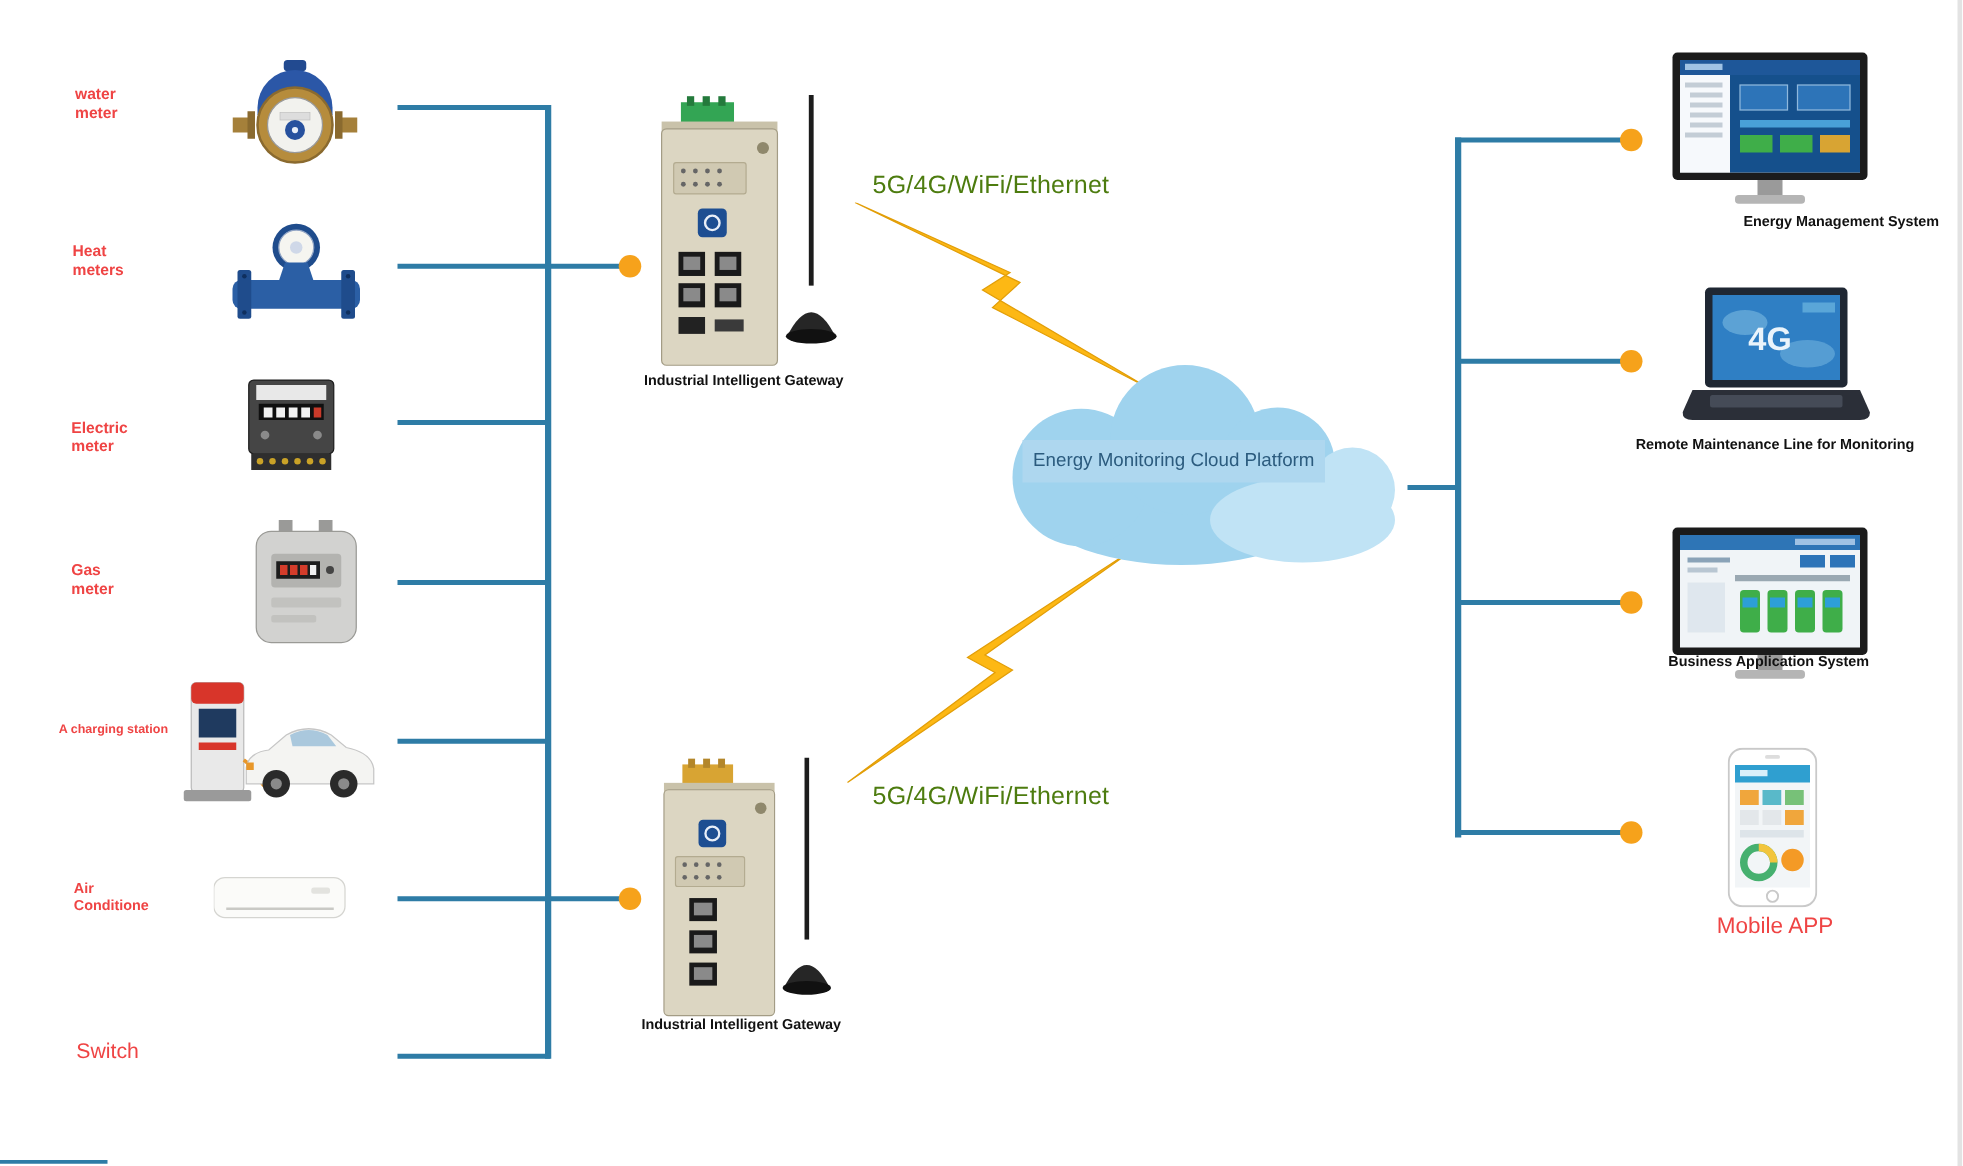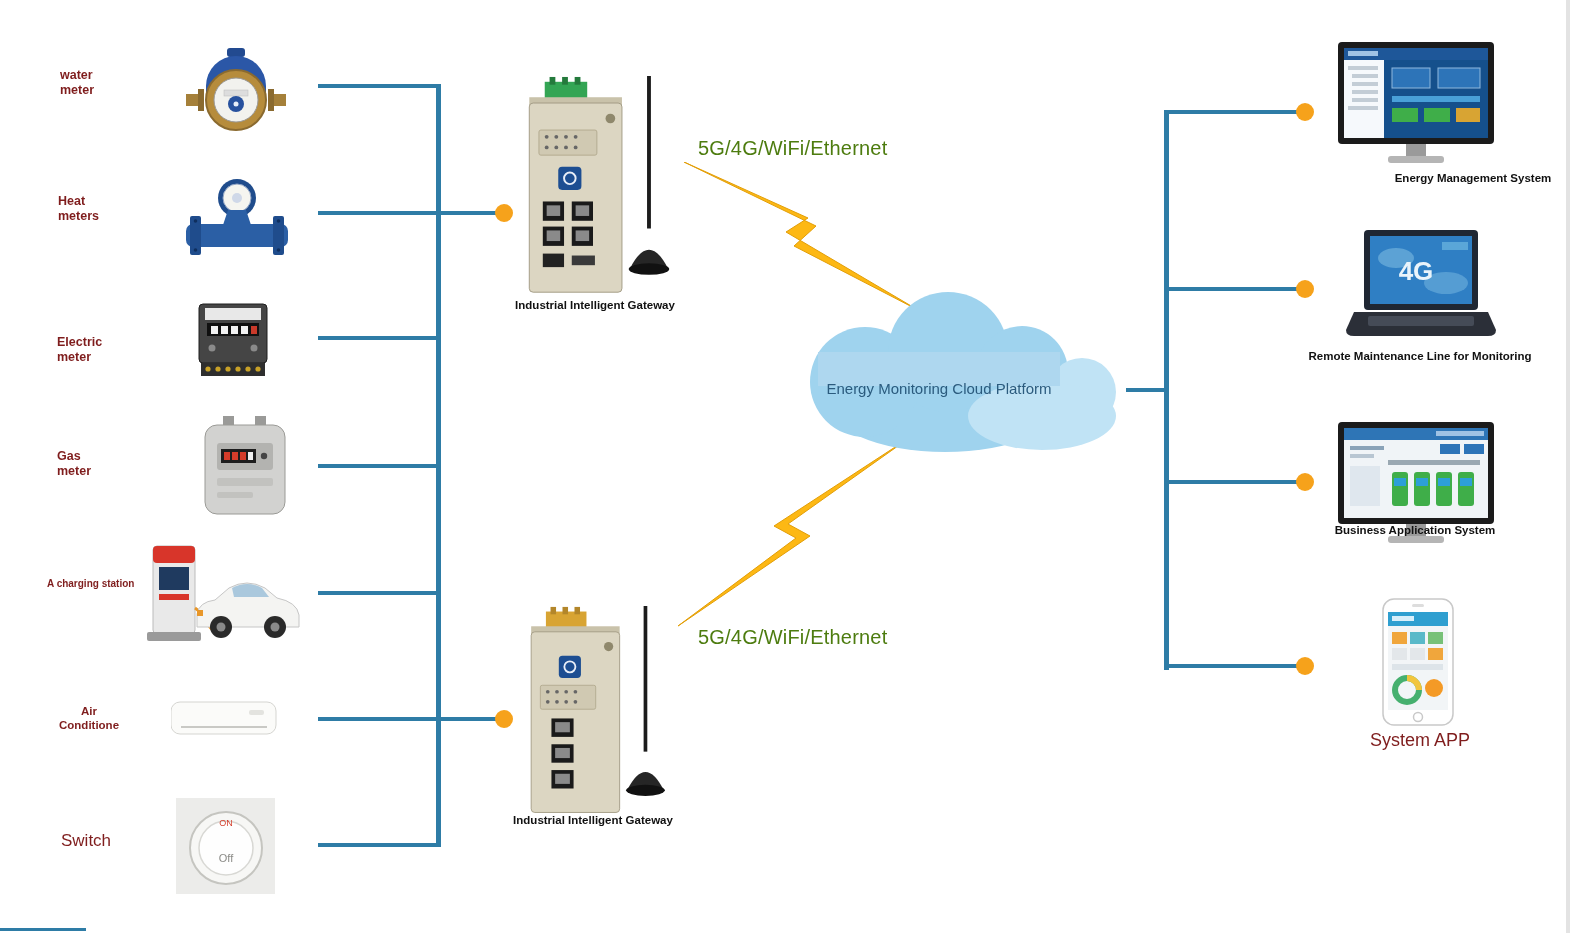--- a/index.html
+++ b/index.html
@@ -1,43 +1,43 @@
 <!DOCTYPE html>
 <html style="--line: #2e7ca6; --dot: #f6a21b; --bolt: #fdb814; --boltEdge: #e29e08; --cloud: #9fd3ee; --cloudBand: #aed7ef; --cloudText: #2b5b7e;"><head>
 <meta charset="utf-8">
 <style>
   * { box-sizing: border-box; margin: 0; padding: 0; }
   html,body { background: #fff; }
   body { font-family: "Liberation Sans", sans-serif; color:#1a1a1a; }
   .canvas { position: relative; width: 1570px; height: 933px; background: #fff; overflow: hidden; }
   .abs { position: absolute; }
-  .lbl { position: absolute; white-space: pre-line; color:#7f1d1d; }
+  .lbl { position: absolute; white-space: pre-line; color:#ef4444; }
   .hline { position: absolute; height: 4px; background: var(--line); }
   .vline { position: absolute; width: 5px; background: var(--line); }
   .node { position: absolute; width: 18px; height: 18px; border-radius: 50%; background: var(--dot); }
   .caption { position: absolute; font-weight: bold; color:#111; text-align: center; font-size: 11.5px; }
   .linklbl { position: absolute; font-size: 20px; font-weight: 500; color:#4d7c0f; letter-spacing: .2px; }
-  .cloudtext { position: absolute; text-align: center; font-size: 15px; color: var(--cloudText); font-weight: 500; margin-top: 20px; }
+  .cloudtext { position: absolute; text-align: center; font-size: 15px; color: var(--cloudText); font-weight: 500; }
   svg { display:block; width:100%; height:100%; }
 </style>
 </head>
 <body>
 
 <div class="canvas">
 
   <div class="lbl" style="left:60px; top:68px; font-size:12.5px; font-weight:600; line-height:15px;">water
 meter</div>
   <div class="lbl" style="left:58px; top:194px; font-size:12.5px; font-weight:600; line-height:15px;">Heat
 meters</div>
   <div class="lbl" style="left:57px; top:335px; font-size:12.5px; font-weight:600; line-height:15px;">Electric
 meter</div>
   <div class="lbl" style="left:57px; top:449px; font-size:12.5px; font-weight:600; line-height:15px;">Gas
 meter</div>
   <div class="lbl" style="left:47px; top:578px; font-size:10px; font-weight:700;">A charging station</div>
-  <div class="lbl" style="left:59px; top:704px; font-size:11.5px; font-weight:600; line-height:14px;text-align:center;">Air
+  <div class="lbl" style="left:59px; top:704px; font-size:11.5px; font-weight:600; line-height:14px;">Air
 Conditione</div>
   <div class="lbl" style="left:61px; top:831px; font-size:17px; font-weight:500;">Switch</div>
 
   <div class="abs" style="left:186px; top:38px; width:100px; height:100px;">
     <svg viewBox="0 0 100 100">
       <rect x="0" y="56" width="18" height="12" fill="#a5803a"></rect>
       <rect x="82" y="56" width="18" height="12" fill="#a5803a"></rect>
       <rect x="12" y="51" width="6" height="22" fill="#8a6a2f"></rect>
       <rect x="82" y="51" width="6" height="22" fill="#8a6a2f"></rect>
       <rect x="41" y="10" width="18" height="9" rx="3" fill="#224a90"></rect>
@@ -124,29 +124,20 @@
   </div>
 
   <div class="abs" style="left:171px; top:698px; width:106px; height:40px;">
     <svg viewBox="0 0 106 40">
       <rect x="0" y="4" width="105" height="32" rx="9" fill="#fbfbf9" stroke="#d5d5d1"></rect>
       <line x1="10" y1="29" x2="96" y2="29" stroke="#c9c9c5" stroke-width="2"></line>
       <rect x="78" y="12" width="15" height="5" rx="2" fill="#e3e3df"></rect>
     </svg>
   </div>
 
-  <div class="abs" style="left:176px; top:798px; width:99px; height:96px;">
-    <svg viewBox="0 0 99 96">
-      <rect x="0" y="0" width="99" height="96" fill="#ececea"></rect>
-      <circle cx="50" cy="50" r="36" fill="#f7f7f5" stroke="#c5c5c0" stroke-width="2"></circle>
-      <circle cx="50" cy="50" r="27" fill="#fefefe" stroke="#d8d8d4" stroke-width="1.5"></circle>
-      <text x="50" y="28" text-anchor="middle" font-size="9" fill="#d43c2a" font-family="Liberation Sans, sans-serif">ON</text>
-      <text x="50" y="64" text-anchor="middle" font-size="11" fill="#8a8a86" font-family="Liberation Sans, sans-serif">Off</text>
-    </svg>
-  </div>
 
   <div class="hline" style="left:318px; top:84px;  width:122px;"></div>
   <div class="hline" style="left:318px; top:211px; width:182px;"></div>
   <div class="hline" style="left:318px; top:336px; width:122px;"></div>
   <div class="hline" style="left:318px; top:464px; width:122px;"></div>
   <div class="hline" style="left:318px; top:591px; width:122px;"></div>
   <div class="hline" style="left:318px; top:717px; width:182px;"></div>
   <div class="hline" style="left:318px; top:843px; width:122px;"></div>
   <div class="vline" style="left:436px; top:84px; height:763px;"></div>
   <div class="node" style="left:495px; top:204px;"></div>
@@ -339,18 +330,18 @@
       <rect x="10" y="50" width="15" height="12" fill="#e3e7ea"></rect>
       <rect x="28" y="50" width="15" height="12" fill="#e3e7ea"></rect>
       <rect x="46" y="50" width="15" height="12" fill="#f0a63c"></rect>
       <rect x="10" y="66" width="51" height="6" fill="#dde4e9"></rect>
       <circle cx="25" cy="92" r="12" fill="none" stroke="#46b06f" stroke-width="6"></circle>
       <path d="M25 80 A12 12 0 0 1 37 92" fill="none" stroke="#f2c53d" stroke-width="6"></path>
       <circle cx="52" cy="90" r="9" fill="#f49a26"></circle>
       <circle cx="36" cy="119" r="4.5" fill="none" stroke="#c9c9c9" stroke-width="1.5"></circle>
     </svg>
   </div>
-  <div class="lbl" style="left:1354px; top:730px; width:132px; text-align:center; font-size:18px; font-weight:500;">System APP</div>
+  <div class="lbl" style="left:1354px; top:730px; width:132px; text-align:center; font-size:18px; font-weight:500;">Mobile APP</div>
 
   <div class="hline" style="left:0px; top:928px; width:86px; height:3px;"></div>
   <div class="abs" style="left:1566px; top:0px; width:4px; height:933px; background:#e3e3e3;"></div>
 
 </div>
 
 </body></html>

